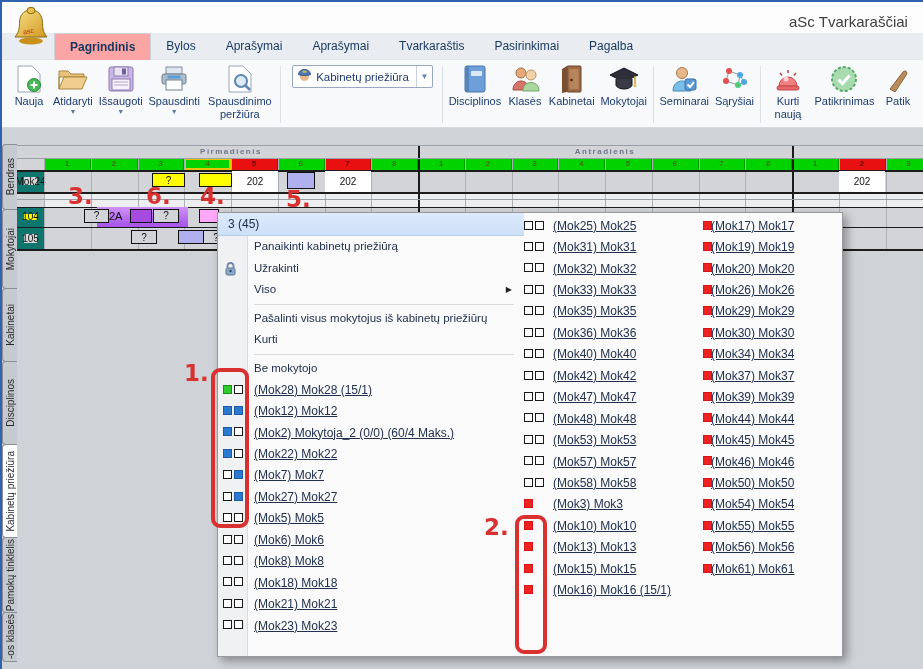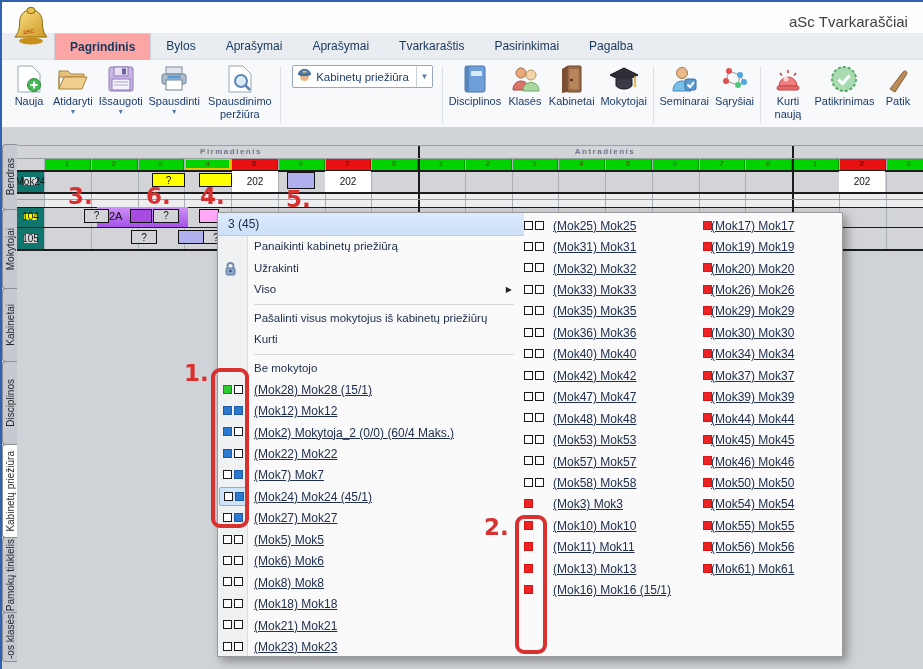--- a/index.html
+++ b/index.html
@@ -451,29 +451,20 @@
             <span class="mi-label">(Mok22) Mok22</span>
           </div>
           <div class="mi">
             <span class="ticon">
               <span class="sq"></span>
               <span class="sq f-blue"></span>
             </span>
             <span class="mi-label">(Mok7) Mok7</span>
           </div>
           <div class="mi">
-            <span class="selwrap">
-              <span class="inner">
-                <span class="sq"></span>
-                <span class="sq f-blue"></span>
-              </span>
-            </span>
-            <span class="mi-label">(Mok24) Mok24 (45/1)</span>
-          </div>
-          <div class="mi">
             <span class="ticon">
               <span class="sq"></span>
               <span class="sq f-blue"></span>
             </span>
             <span class="mi-label">(Mok27) Mok27</span>
           </div>
           <div class="mi">
             <span class="ticon">
               <span class="sq"></span>
               <span class="sq"></span>
@@ -618,27 +609,27 @@
         <div class="mi">
           <span class="ticon">
             <span class="sq f-red"></span>
           </span>
           <span class="mi-label">(Mok10) Mok10</span>
         </div>
         <div class="mi">
           <span class="ticon">
             <span class="sq f-red"></span>
           </span>
-          <span class="mi-label">(Mok11) Mok11</span>
-        </div>
-        <div class="mi">
-          <span class="ticon">
-            <span class="sq f-red"></span>
-          </span>
           <span class="mi-label">(Mok13) Mok13</span>
+        </div>
+        <div class="mi">
+          <span class="ticon">
+            <span class="sq f-red"></span>
+          </span>
+          <span class="mi-label">(Mok15) Mok15</span>
         </div>
         <div class="mi">
           <span class="ticon">
             <span class="sq f-red"></span>
           </span>
           <span class="mi-label">(Mok16) Mok16 (15/1)</span>
         </div>
       </div>
     <div class="mcol3" id="mcol3">
         <div class="mi">

